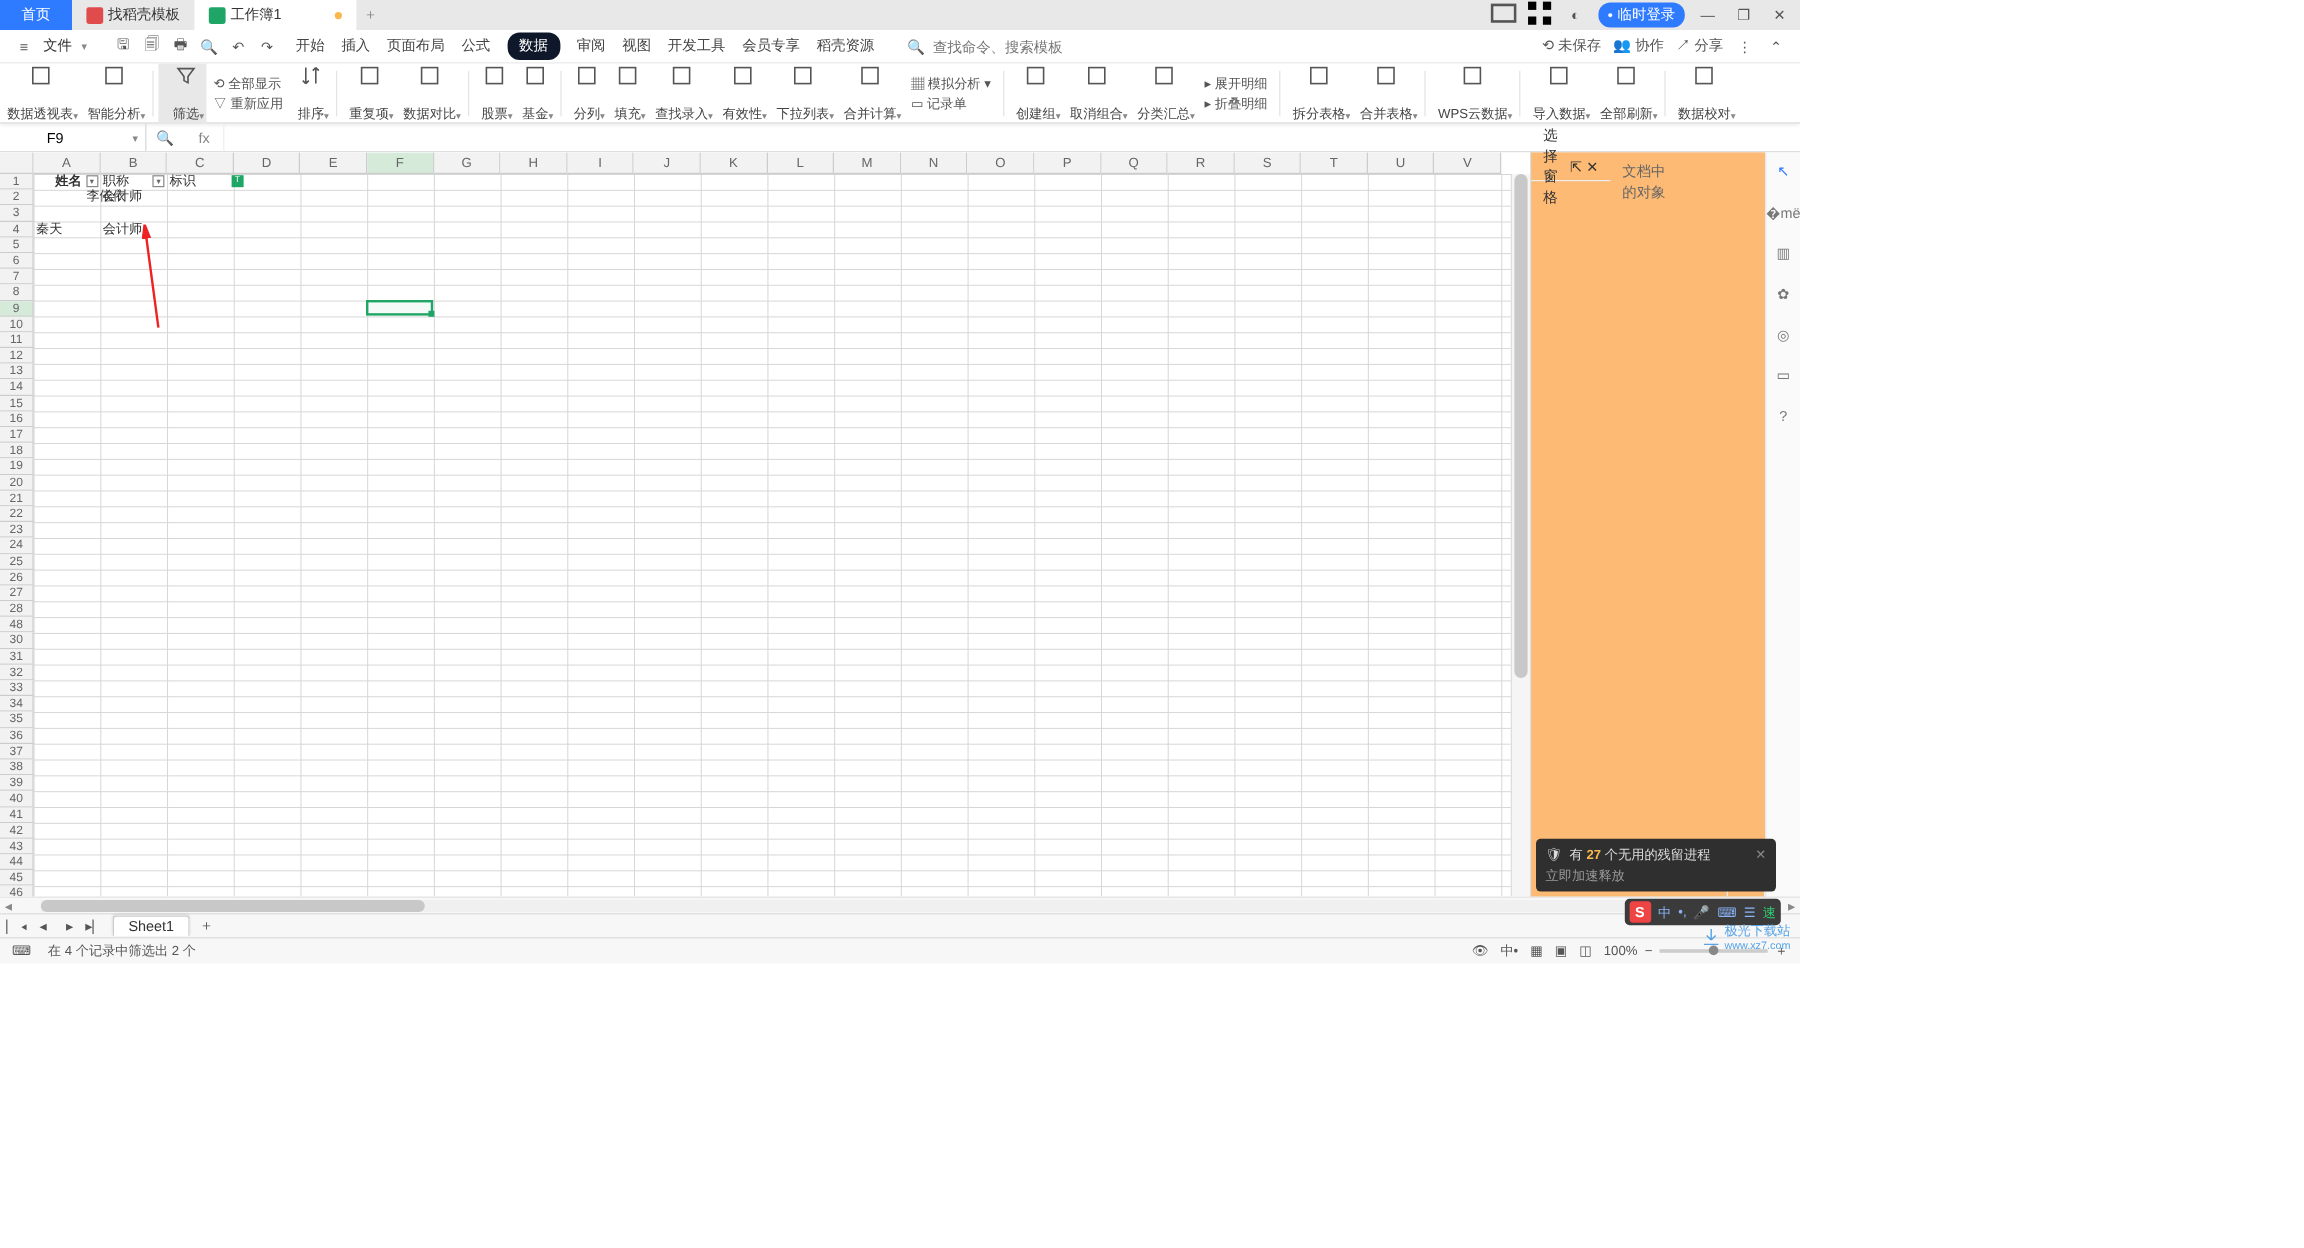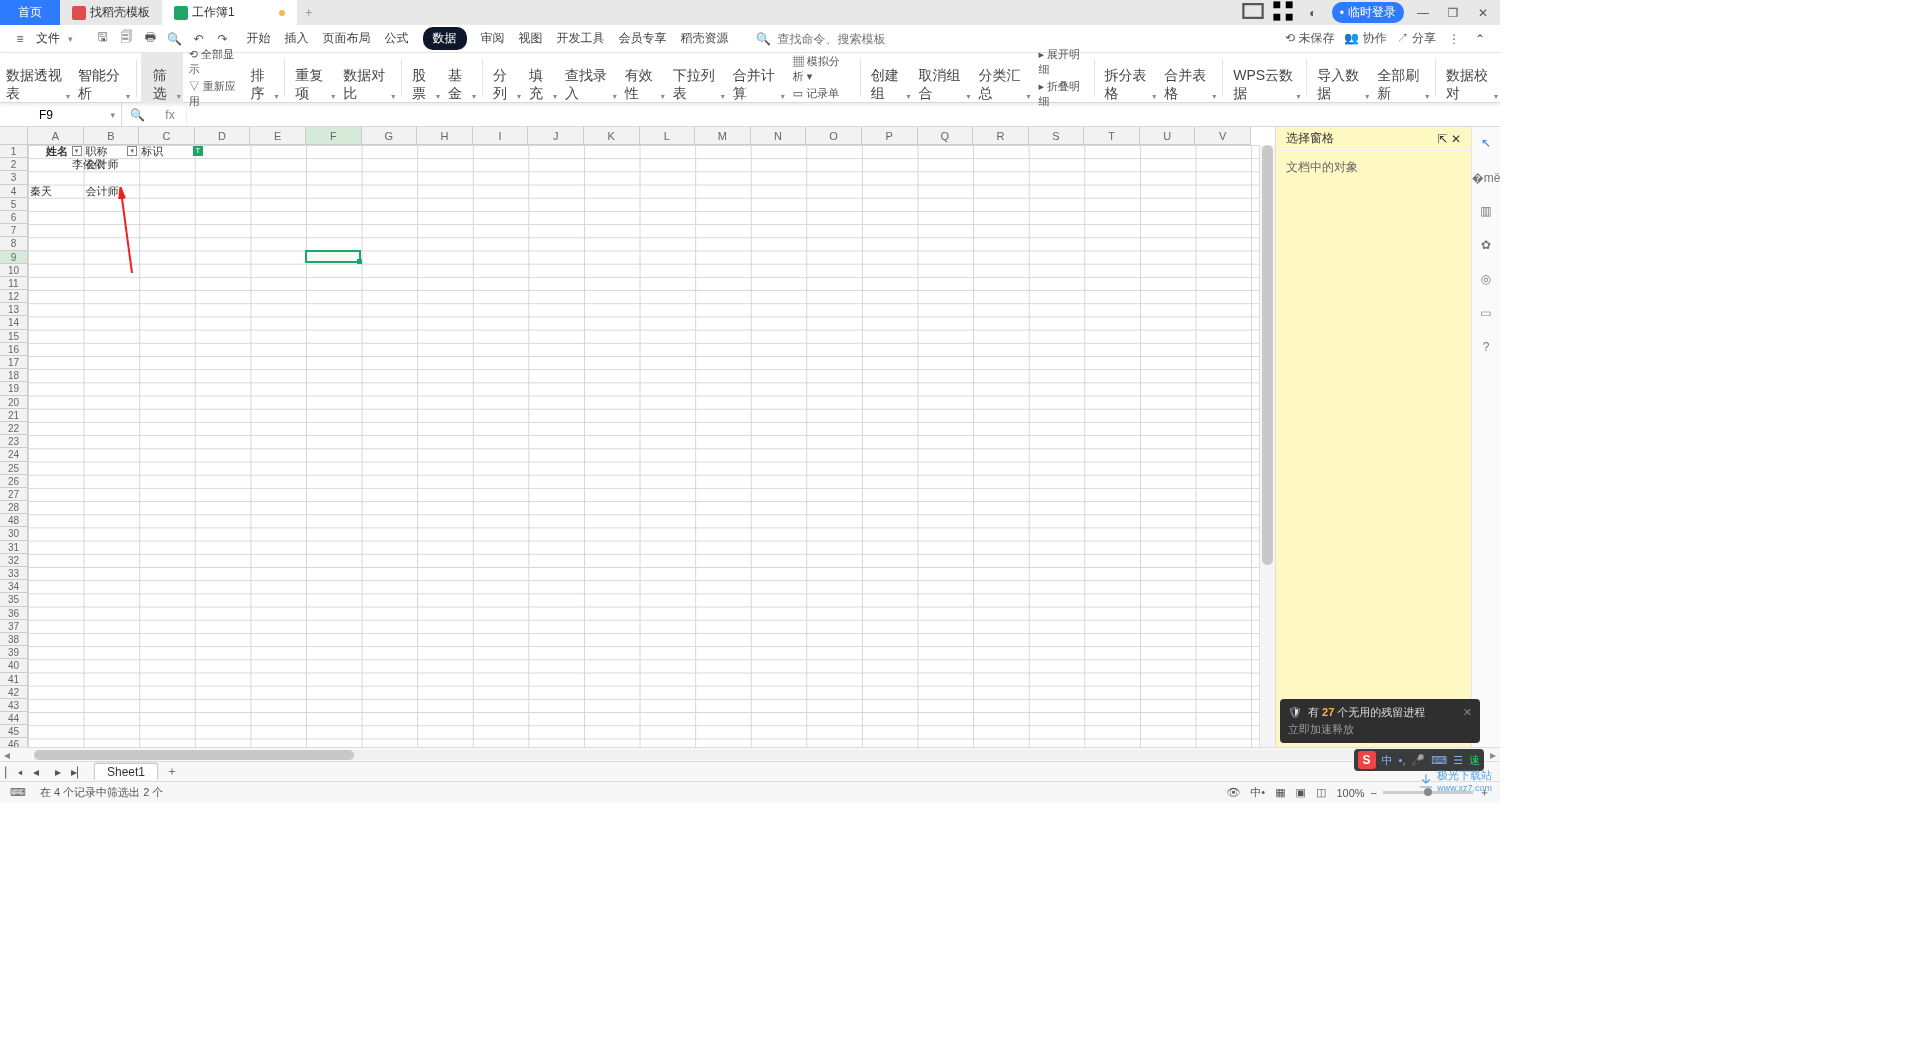--- a/index.html
+++ b/index.html
@@ -20,21 +20,21 @@
   .mico{width:16px;height:16px;color:#555;display:inline-flex;align-items:center;justify-content:center}
   .menurow{display:flex;align-items:center;gap:14px;margin-left:8px}
   .menu{color:#444}
   .menu.active{background:#0f172a;color:#fff;padding:3px 10px;border-radius:10px}
   .frsearch{margin-left:20px;display:flex;align-items:center;gap:6px;color:#999}
   .frsearch input{border:none;outline:none;font-size:12px;color:#666}
   .fr-right{margin-left:auto;display:flex;align-items:center;gap:10px;color:#555}
   .ribbon{height:50px;background:#fff;border-bottom:1px solid #d8d8d8;box-shadow:0 2px 3px rgba(0,0,0,.08);display:flex;align-items:center}
   .rgrp{display:flex;flex-direction:column;align-items:center;justify-content:center;height:50px;padding:0 6px;position:relative}
   .rgrp svg{width:20px;height:20px;stroke:#555;fill:none}
-  .rgrp .lbl{font-size:14px;color:#444;margin-top:14px}
+  .rgrp .lbl{font-size:11px;color:#444;margin-top:14px}
   .rgrp .dd{position:absolute;bottom:2px;right:2px;font-size:8px;color:#888}
   .rsep{width:1px;height:38px;background:#e3e3e3;margin:0 4px}
   .rsub{display:flex;flex-direction:column;justify-content:center;gap:2px;height:50px;padding:0 6px}
   .rsub div{font-size:11px;color:#555;display:flex;align-items:center;gap:4px}
   .fxrow{height:24px;border-bottom:1px solid #d8d8d8;display:flex;align-items:center}
   .namebox{width:122px;height:100%;border-right:1px solid #d8d8d8;display:flex;align-items:center;padding:0 6px;justify-content:space-between}
   .namebox input{border:none;outline:none;text-align:center;width:80px;font-size:12px}
   .fxico{width:32px;text-align:center;color:#888}
   .grid-area{position:relative;display:flex;height:620px}
   .sheet{flex:1;position:relative;overflow:hidden;background:#fff}
@@ -50,21 +50,21 @@
     background-image:linear-gradient(to right,#d6d6d6 1px,transparent 1px),linear-gradient(to bottom,#d6d6d6 1px,transparent 1px);
     background-size:55.6px 13.2px}
   .cell{position:absolute;font-size:11px;padding:0 2px;line-height:13.2px;white-space:nowrap}
   .filterbtn{position:absolute;width:10px;height:10px;border:1px solid #888;background:#fff;font-size:7px;color:#666;display:flex;align-items:center;justify-content:center}
   .tgreen{position:absolute;width:10px;height:10px;background:#1fa565;color:#fff;font-size:7px;text-align:center;line-height:10px}
   .selrect{position:absolute;border:2px solid #1fa565;background:rgba(31,165,101,.05)}
   .selrect::after{content:"";position:absolute;right:-3px;bottom:-3px;width:5px;height:5px;background:#1fa565}
   .arrow{position:absolute;left:116px;top:60px;pointer-events:none}
   .vscroll{position:absolute;top:18px;right:0;width:16px;bottom:0;background:#f5f5f5;border-left:1px solid #ddd}
   .vscroll .thumb{position:absolute;left:2px;right:2px;top:0;height:420px;background:#c8c8c8;border-radius:6px}
-  .taskpane{width:196px;border-left:1px solid #ddd;background:#fef9c3;display:flex;flex-direction:column}
+  .taskpane{width:196px;border-left:1px solid #ddd;background:#fdba74;display:flex;flex-direction:row}
   .tp-title{height:24px;display:flex;align-items:center;justify-content:space-between;padding:0 10px;border-bottom:1px solid #eee;font-size:12px}
   .tp-sub{padding:8px 10px;color:#666}
   .tp-foot{margin-top:auto;height:24px;border-top:1px solid #eee;display:flex}
   .tp-foot div{flex:1;text-align:center;line-height:24px;color:#666;border-right:1px solid #eee}
   .sidetools{width:29px;border-left:1px solid #e5e5e5;background:#fafafa;display:flex;flex-direction:column;align-items:center;padding-top:6px;gap:14px}
   .sidetools .st{width:20px;height:20px;color:#777;display:flex;align-items:center;justify-content:center}
   .sidetools .st.active{color:#2f7bff}
   .hscroll{height:14px;border-top:1px solid #ddd;display:flex;align-items:center;background:#f7f7f7}
   .hscroll .track{flex:1;height:10px;background:#f0f0f0;position:relative;margin:0 20px}
   .hscroll .thumb{position:absolute;left:0;width:320px;top:0;bottom:0;background:#c8c8c8;border-radius:5px}

